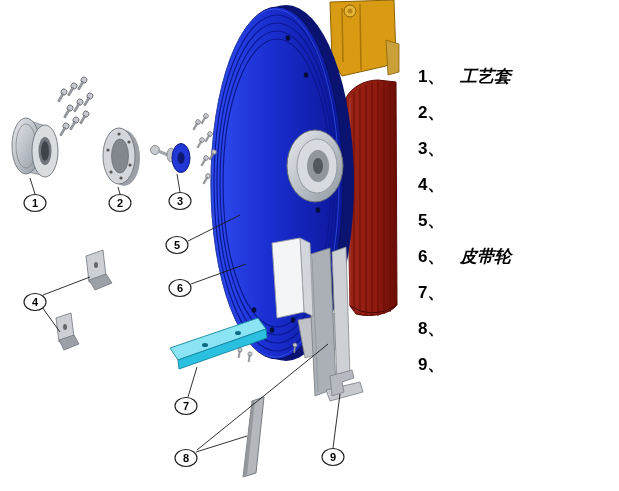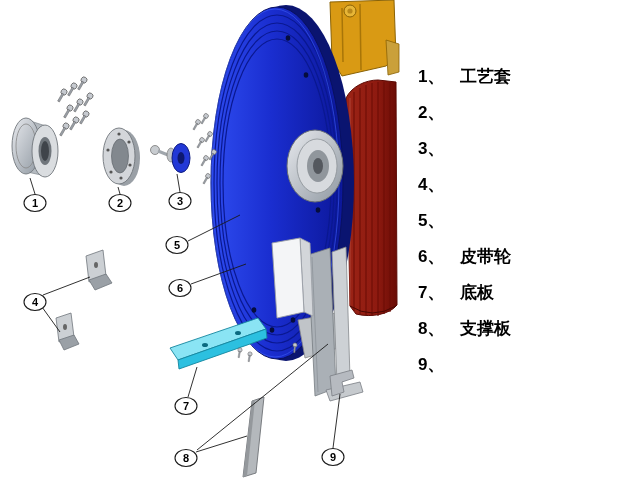--- a/index.html
+++ b/index.html
@@ -5,21 +5,21 @@
   html,body{margin:0;padding:0;background:#fff;}
   #stage{position:relative;width:619px;height:491px;background:#fff;overflow:hidden;
          font-family:"Liberation Sans",sans-serif;}
   #drawing{position:absolute;left:0;top:0;}
   .balloon{fill:#ffffff;stroke:#1a1a1a;stroke-width:1.1;}
   .balloon-num{font:bold 11px "Liberation Sans",sans-serif;text-anchor:middle;fill:#000;}
   .leader{stroke:#1a1a1a;stroke-width:0.9;fill:none;}
   .legend{position:absolute;left:418px;top:58px;width:196px;color:#000;}
   .legend-row{display:flex;align-items:center;height:36px;font-weight:bold;font-size:17px;}
   .legend-row .num{width:42px;flex:0 0 42px;}
-  .legend-row .lbl{flex:1;}
+  .legend-row .lbl{flex:1;font-style:italic;}
 </style>
 </head>
 <body>
 
 <div id="stage">
 
   <svg id="drawing" width="419" height="491" viewBox="0 0 419 491">
     <defs>
       <linearGradient id="blueG" x1="0" y1="0" x2="1" y2="0">
         <stop offset="0" stop-color="#2e4cf0"></stop>
@@ -262,24 +262,22 @@
     </div>
     <div class="legend-row">
       <span class="num">5、</span>
     </div>
     <div class="legend-row">
       <span class="num">6、</span>
       <span class="lbl">皮带轮</span>
     </div>
     <div class="legend-row">
       <span class="num">7、</span>
-      <span class="lbl">底板</span>
     </div>
     <div class="legend-row">
       <span class="num">8、</span>
-      <span class="lbl">支撑板</span>
     </div>
     <div class="legend-row">
       <span class="num">9、</span>
     </div>
   </div>
 
 </div>
 
 </body></html>

